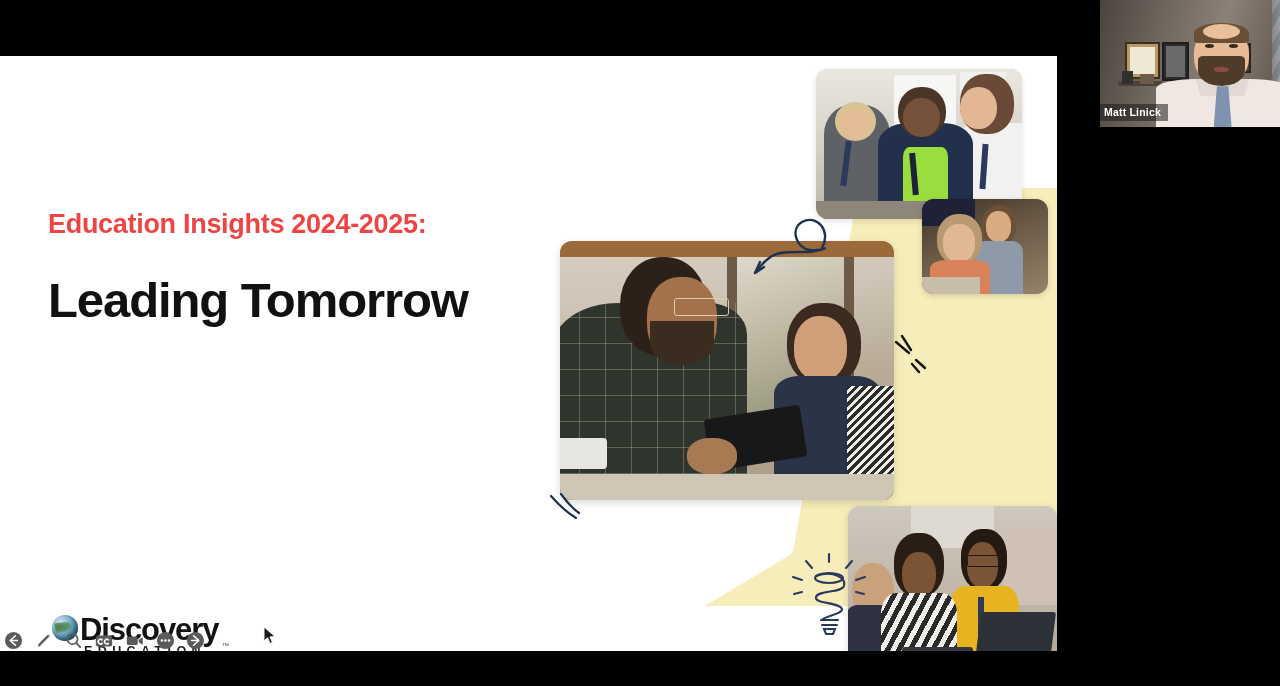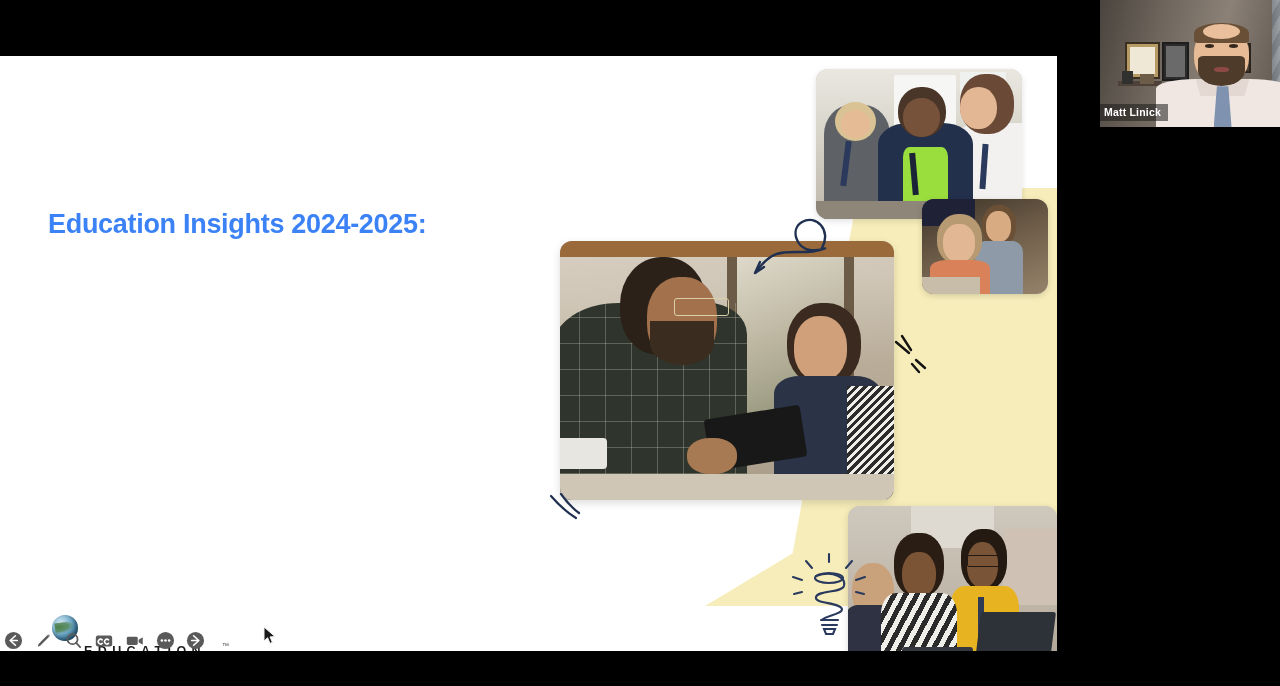--- a/index.html
+++ b/index.html
@@ -3,21 +3,21 @@
 <meta charset="utf-8">
 <style>
   html,body{margin:0;padding:0;background:#000;}
   body{width:1280px;height:686px;overflow:hidden;font-family:"Liberation Sans",sans-serif;}
   #stage{position:relative;width:1280px;height:686px;background:#000;}
 
   
   #slide{position:absolute;left:0;top:56px;width:1057px;height:595px;background:#fff;overflow:hidden;}
 
   .title-block{position:absolute;left:48px;top:154px;width:520px;}
-  .kicker{font-size:27px;font-weight:bold;color:#3b82f6;letter-spacing:-.3px;line-height:1.1;margin:0 0 26px 0;}
+  .kicker{font-size:27px;font-weight:bold;color:#ef4444;letter-spacing:-.3px;line-height:1.1;margin:0 0 26px 0;}
   .headline{font-size:49px;font-weight:bold;color:#111;letter-spacing:-1.1px;line-height:1.42;margin:0;}
 
   
   .logo{position:absolute;left:52px;top:556px;width:180px;height:46px;}
   .logo-word{position:absolute;left:28px;top:0;font-size:31px;font-weight:bold;color:#121212;letter-spacing:-1.1px;font-family:"Liberation Sans",sans-serif;}
   .logo-sub{position:absolute;left:32px;top:32px;font-size:12.5px;font-weight:bold;color:#1b1b1b;letter-spacing:5.4px;}
   .logo-tm{position:absolute;left:170px;top:30px;font-size:7px;color:#444;}
   .globe{position:absolute;left:0;top:3px;width:26px;height:26px;border-radius:50%;
     background:radial-gradient(circle at 33% 30%,#cfe6f2 0%,#7fb4cf 38%,#3d7b9c 66%,#1d3f57 100%);
     box-shadow:inset -2px -2px 4px rgba(0,0,0,.35);overflow:hidden;}
@@ -159,24 +159,26 @@
 </style>
 </head>
 <body>
 
 <div id="stage">
 
   <div id="slide">
 
     <div class="title-block">
       <p class="kicker">Education Insights 2024-2025:</p>
+      <h1 class="headline">Leading Tomorrow</h1>
     </div>
 
     <div class="logo">
       <span class="globe"></span>
+      <span class="logo-word">Discovery</span>
       <span class="logo-sub">EDUCATION</span>
       <span class="logo-tm">™</span>
     </div>
 
     <div id="collage">
 
       <div class="yellow-shape"></div>
       <div class="yellow-tri"></div>
 
       <div class="ph" id="photo-edu">

